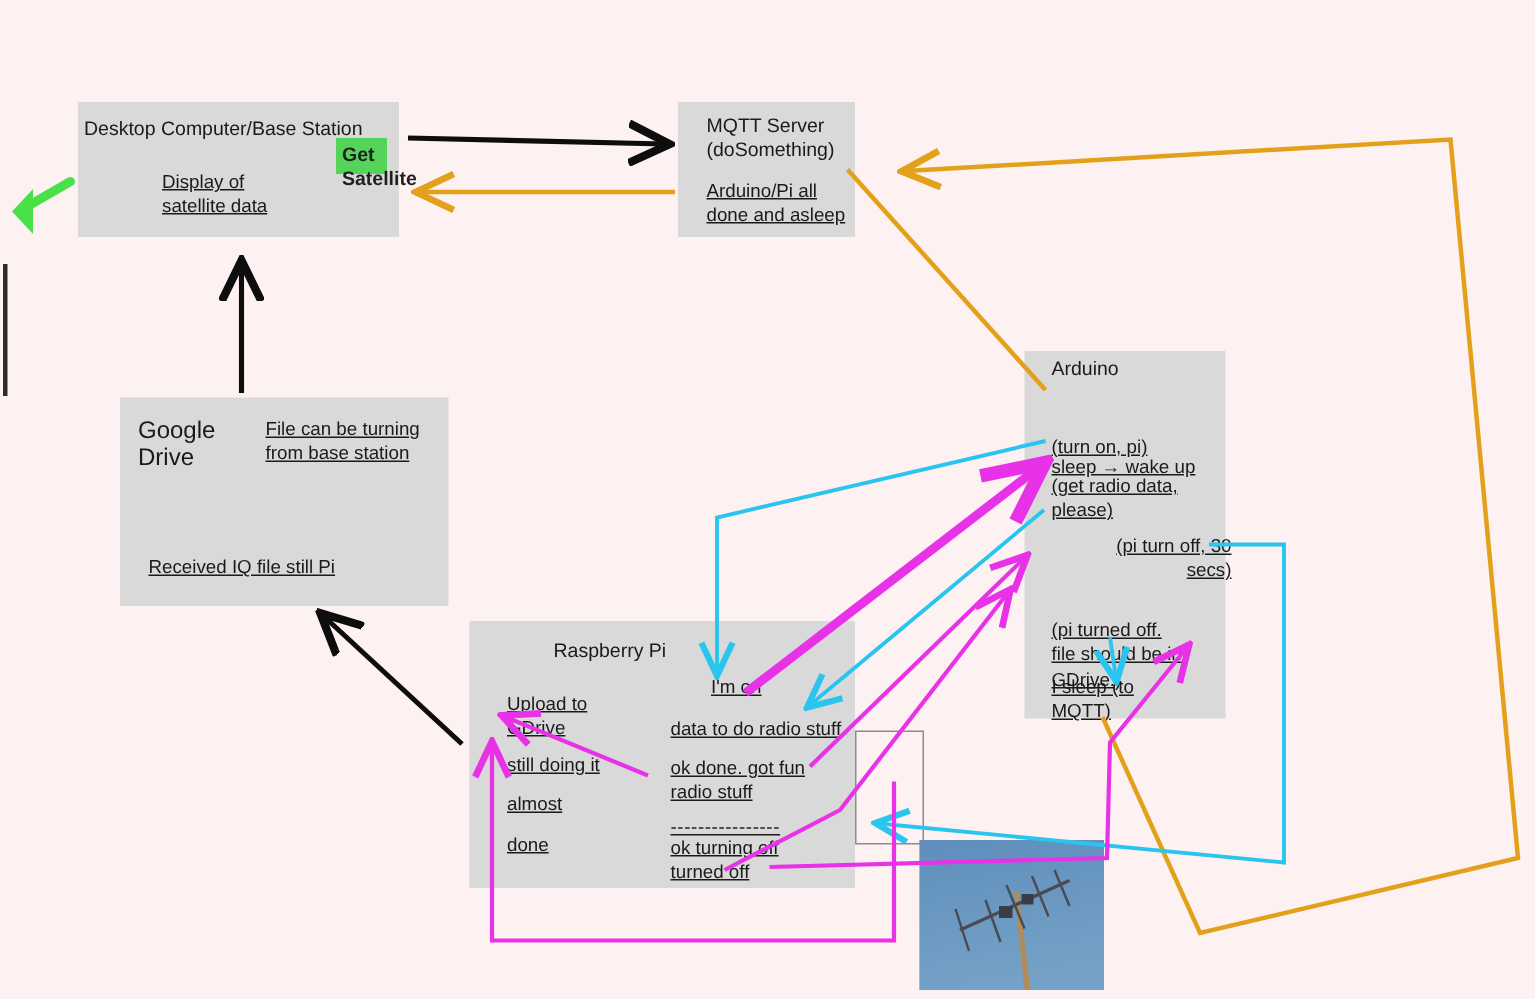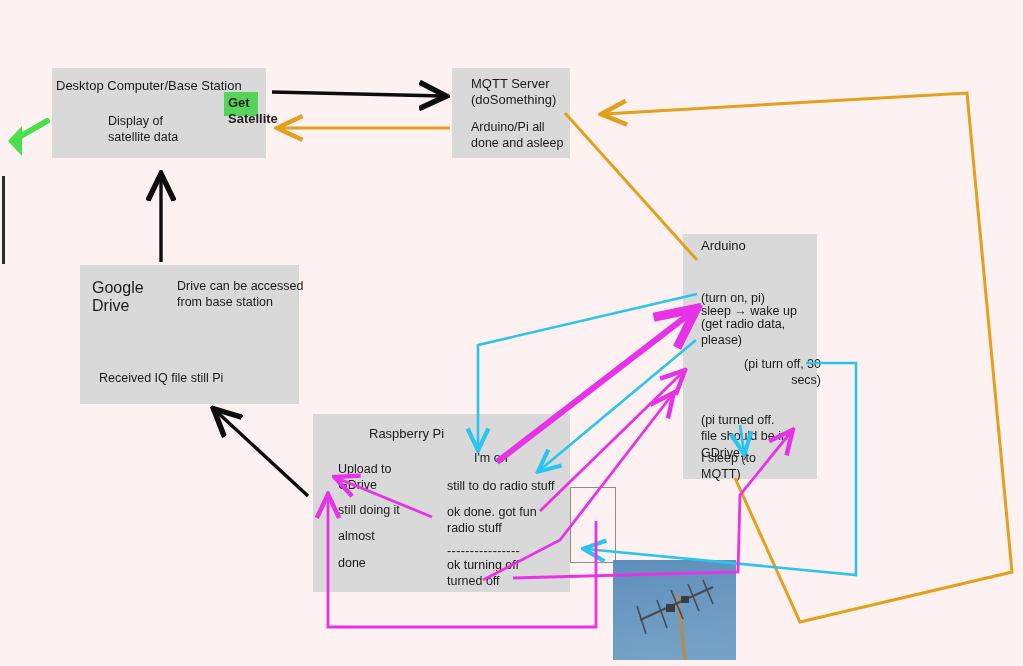--- a/index.html
+++ b/index.html
@@ -7,21 +7,21 @@
   body{
     width:1023px;height:666px;
     background:#fdf2f1;
     font-family:"Liberation Sans","DejaVu Sans",sans-serif;
     overflow:hidden;position:relative;
   }
   #canvas{position:absolute;left:0;top:0;width:1023px;height:666px;padding-left:40px;}
   svg.layer{position:absolute;left:0;top:0;width:1023px;height:666px;pointer-events:none;}
   .node{position:absolute;background:#d9d9d9;box-sizing:border-box;}
   .ntitle{position:absolute;font-size:13px;color:#1a1a1a;white-space:pre;line-height:1.25;}
-  .ntext{position:absolute;font-size:12.5px;color:#1a1a1a;line-height:1.3;white-space:pre-line;}
+  .ntext{position:absolute;font-size:12.5px;color:#1a1a1a;line-height:1.3;white-space:pre-line;text-decoration:underline;}
   .bigtitle{position:absolute;font-size:16px;color:#1a1a1a;line-height:1.15;white-space:pre-line;}
   .btn{position:absolute;background:#55d45a;color:#1f1f1f;font-size:13px;
        line-height:1.25;padding:3px 4px 4px 4px;box-sizing:border-box;white-space:pre-line;font-weight:bold;}
   .photo{position:absolute;overflow:hidden;background:#5b87b4;}
   .grayrect{position:absolute;border:1.5px solid #8c8c8c;box-sizing:border-box;background:transparent;}
   .vbar{position:absolute;background:#2b2b2b;}
 </style>
 </head>
 <body>
 
@@ -36,21 +36,21 @@
 
   <div class="node" style="left:452px;top:68px;width:118px;height:90px;"></div>
   <div class="ntitle" style="left:471px;top:76px;width:112px;">MQTT Server
 (doSomething)</div>
   <div class="ntext" style="left:471px;top:119px;width:112px;">Arduino/Pi all
 done and asleep</div>
 
   <div class="node" style="left:80px;top:265px;width:219px;height:139px;"></div>
   <div class="bigtitle" style="left:92px;top:279px;width:86px;">Google
 Drive</div>
-  <div class="ntext" style="left:177px;top:278px;width:130px;">Drive can be accessed
+  <div class="ntext" style="left:177px;top:278px;width:130px;">File can be turning
 from base station</div>
   <div class="ntext" style="left:99px;top:370px;width:200px;">Received IQ file still Pi</div>
 
   <div class="node" style="left:683px;top:234px;width:134px;height:245px;"></div>
   <div class="ntitle" style="left:701px;top:238px;width:120px;">Arduino</div>
   <div class="ntext" style="left:701px;top:263px;width:120px;margin-top:40px;">sleep → wake up</div>
   <div class="ntext" style="left:701px;top:290px;width:120px;">(turn on, pi)</div>
   <div class="ntext" style="left:701px;top:316px;width:120px;">(get radio data,
 please)</div>
   <div class="ntext" style="left:701px;top:356px;width:120px;text-align:right;">(pi turn off, 30
@@ -63,21 +63,21 @@
 
   <div class="node" style="left:313px;top:414px;width:257px;height:178px;"></div>
   <div class="ntitle" style="left:369px;top:426px;width:150px;">Raspberry Pi</div>
   <div class="ntext" style="left:338px;top:461px;width:100px;">Upload to
 GDrive</div>
   <div class="ntext" style="left:338px;top:502px;width:100px;">still doing it</div>
   <div class="ntext" style="left:338px;top:528px;width:100px;">almost</div>
   <div class="ntext" style="left:338px;top:555px;width:100px;">done</div>
 
   <div class="ntext" style="left:474px;top:450px;width:125px;">I'm on</div>
-  <div class="ntext" style="left:447px;top:478px;width:130px;">still to do radio stuff</div>
+  <div class="ntext" style="left:447px;top:478px;width:130px;">data to do radio stuff</div>
   <div class="ntext" style="left:447px;top:504px;width:120px;">ok done. got fun
 radio stuff</div>
   <div class="ntext" style="left:447px;top:543px;width:130px;letter-spacing:0.4px;">----------------</div>
   <div class="ntext" style="left:447px;top:557px;width:120px;">ok turning off
 turned off</div>
 
   <div class="grayrect" style="left:570px;top:487px;width:46px;height:76px;"></div>
 
   <div class="vbar" style="left:2px;top:176px;width:3px;height:88px;"></div>
 

